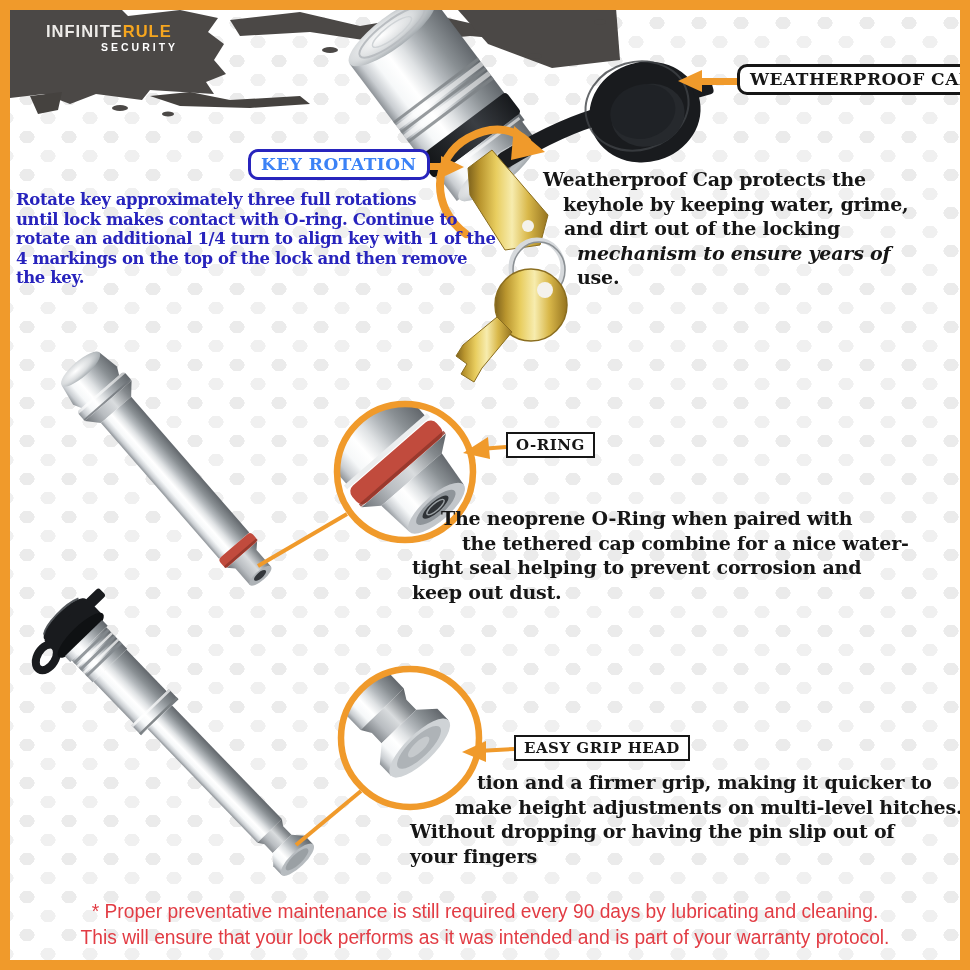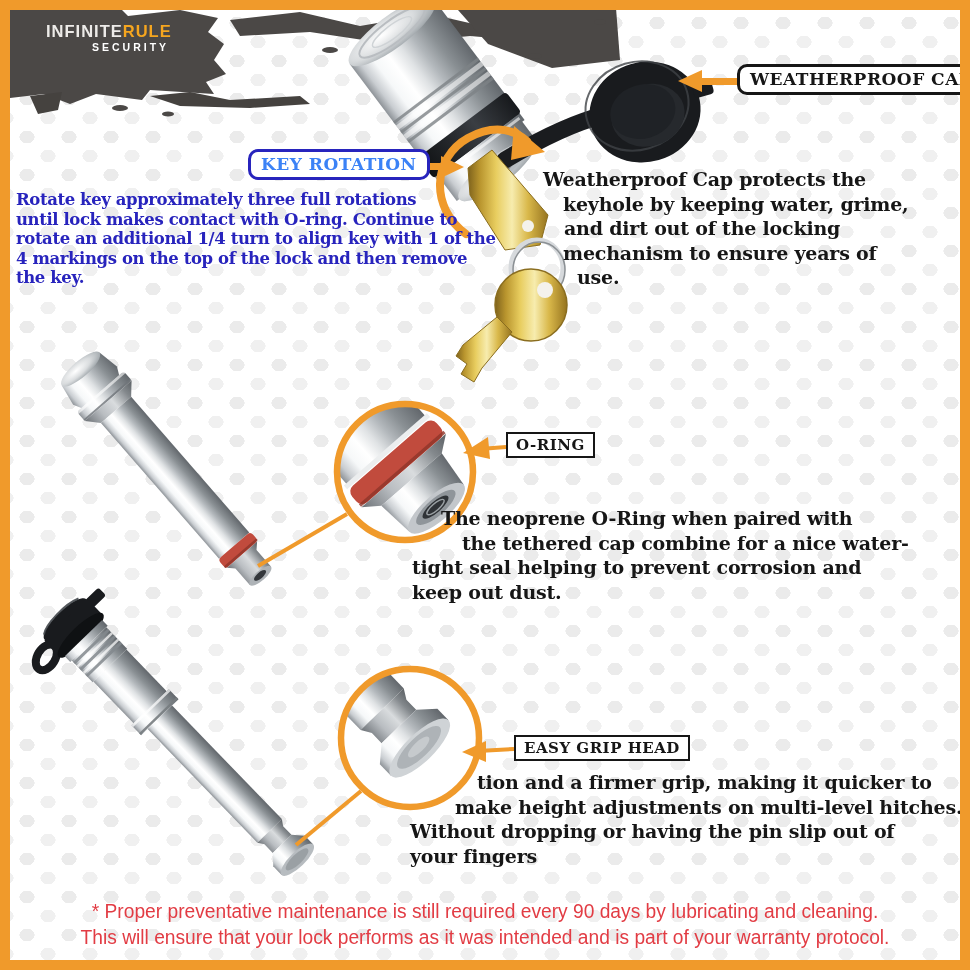--- a/index.html
+++ b/index.html
@@ -14,41 +14,41 @@
   }
   .frame{position:absolute;inset:0;border:10px solid #F09A2B;pointer-events:none;z-index:50;}
   .scene{position:absolute;left:0;top:0;z-index:1;}
   
   .para{position:absolute;z-index:10;font-weight:bold;color:#161616;font-size:19px;line-height:24.5px;letter-spacing:-0.2px;white-space:nowrap;}
   .para .ln{display:block;}
   .blue-para{left:16px;top:190px;font-size:16.5px;line-height:19.6px;letter-spacing:-0.4px;color:#2824BD;}
   .weather-para{left:543px;top:167px;}
   .weather-para .ln:nth-child(2){margin-left:20px;}
   .weather-para .ln:nth-child(3){margin-left:21px;}
-  .weather-para .ln:nth-child(4){margin-left:20px;}
+  .weather-para .ln:nth-child(4){margin-left:34px;font-style:italic;}
   .weather-para .ln:nth-child(5){margin-left:34px;}
   .oring-para{left:412px;top:506px;}
   .oring-para .ln:nth-child(1){margin-left:29px;}
   .oring-para .ln:nth-child(2){margin-left:50px;}
   .easy-para{left:410px;top:770px;}
   .easy-para .ln:nth-child(1){margin-left:67px;}
   .easy-para .ln:nth-child(2){margin-left:45px;}
   
   .callout{position:absolute;z-index:20;background:#fff;border:3px solid #161616;border-radius:10px;
     font-weight:bold;font-size:17px;letter-spacing:.5px;color:#161616;padding:2px 10px 3px;white-space:nowrap;}
   .callout.small{font-size:15px;border-width:2.5px;border-radius:0;padding:2px 8px;}
   .cap-label{left:737px;top:64px;}
   .keyrot-label{left:248px;top:149px;color:#3b82f6;border-color:#2824BD;}
   .oring-label{left:506px;top:432px;}
   .easy-label{left:514px;top:735px;}
   
   .logo-text{position:absolute;left:46px;top:22px;z-index:12;font-family:"Liberation Sans",sans-serif;
     font-weight:bold;font-size:16.5px;letter-spacing:1px;color:#EDEBE8;white-space:nowrap;}
   .logo-text .accent{color:#F6A61F;}
-  .logo-tag{position:absolute;left:92px;top:41px;z-index:12;font-family:"Liberation Sans",sans-serif;
+  .logo-tag{position:absolute;left:101px;top:41px;z-index:12;font-family:"Liberation Sans",sans-serif;
     font-weight:bold;font-size:10.5px;letter-spacing:3px;color:#fff;white-space:nowrap;}
   
   .footnote{position:absolute;left:0;right:0;top:898px;z-index:10;text-align:center;
     font-family:"Liberation Sans",sans-serif;font-size:20px;line-height:26px;color:#E23C44;
     transform:scaleX(.96);white-space:nowrap;}
 </style>
 </head>
 <body>
 
 <div class="canvas">

